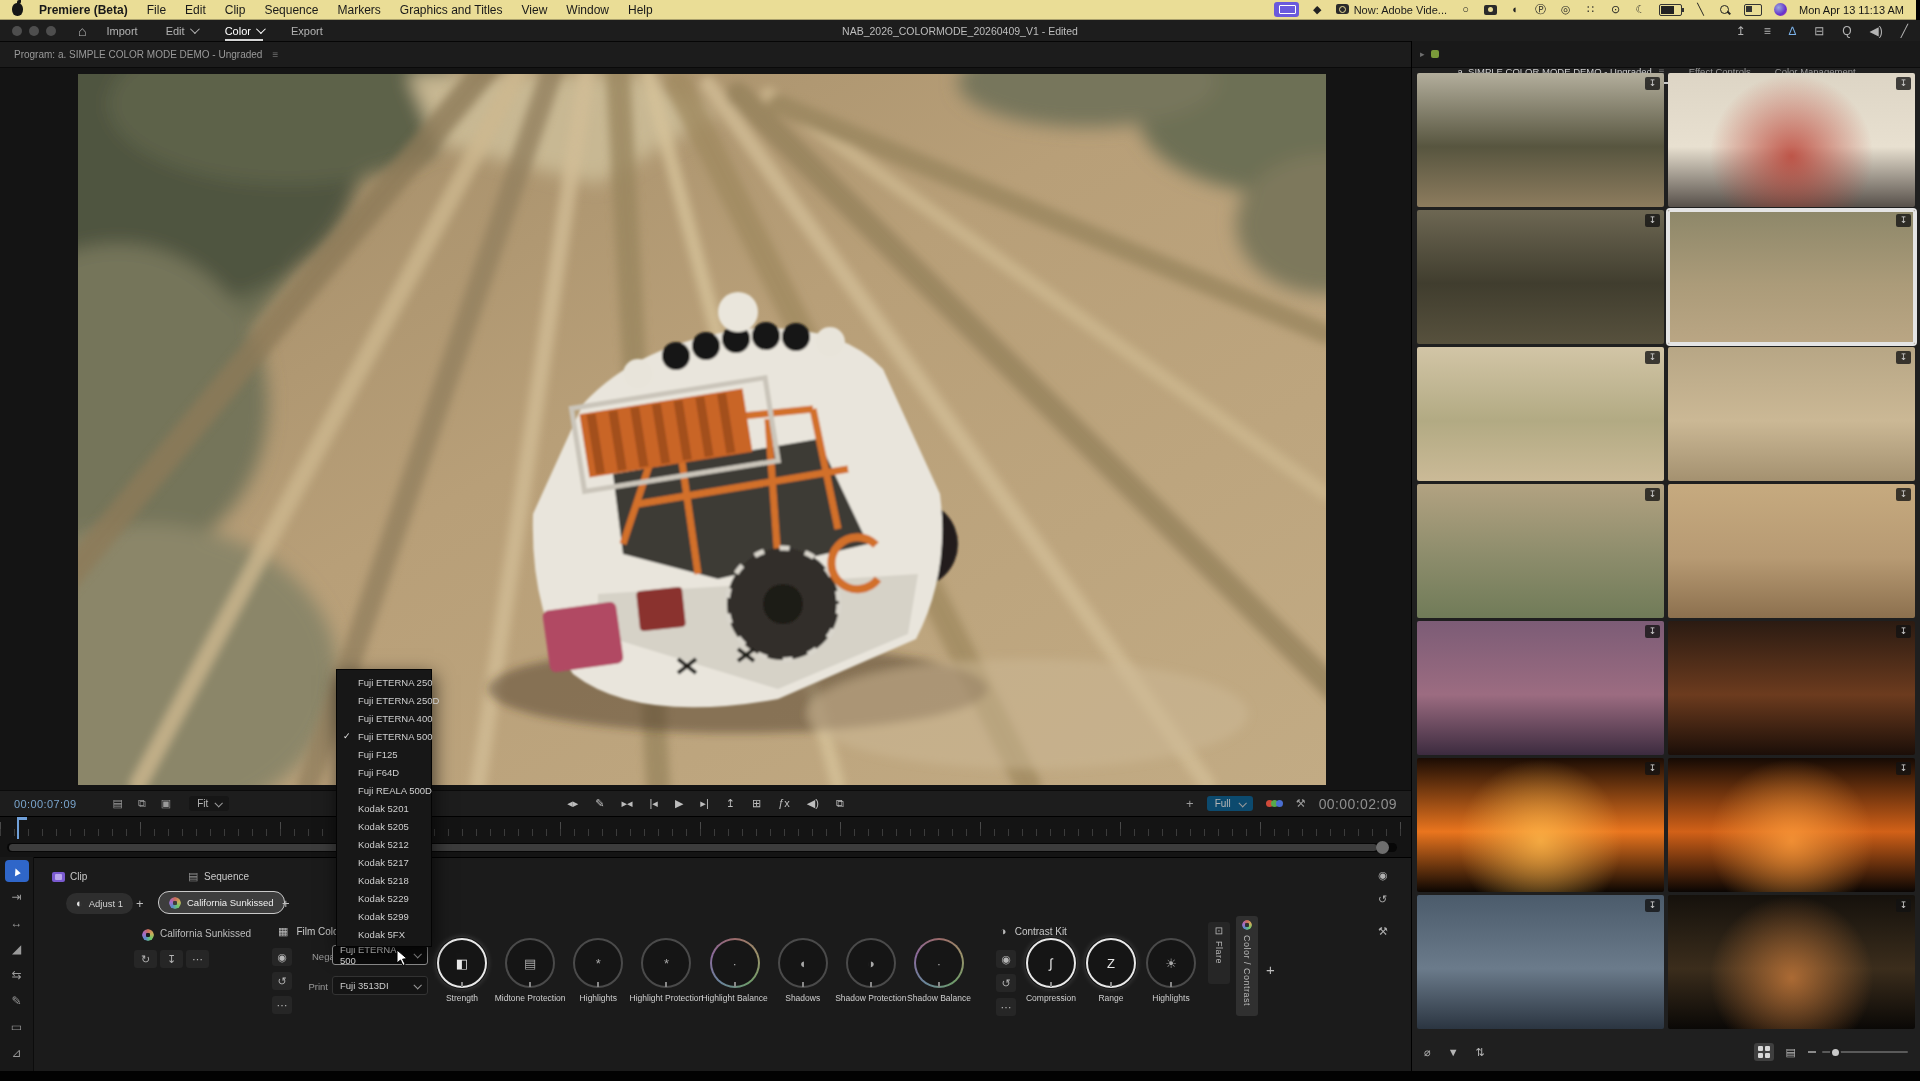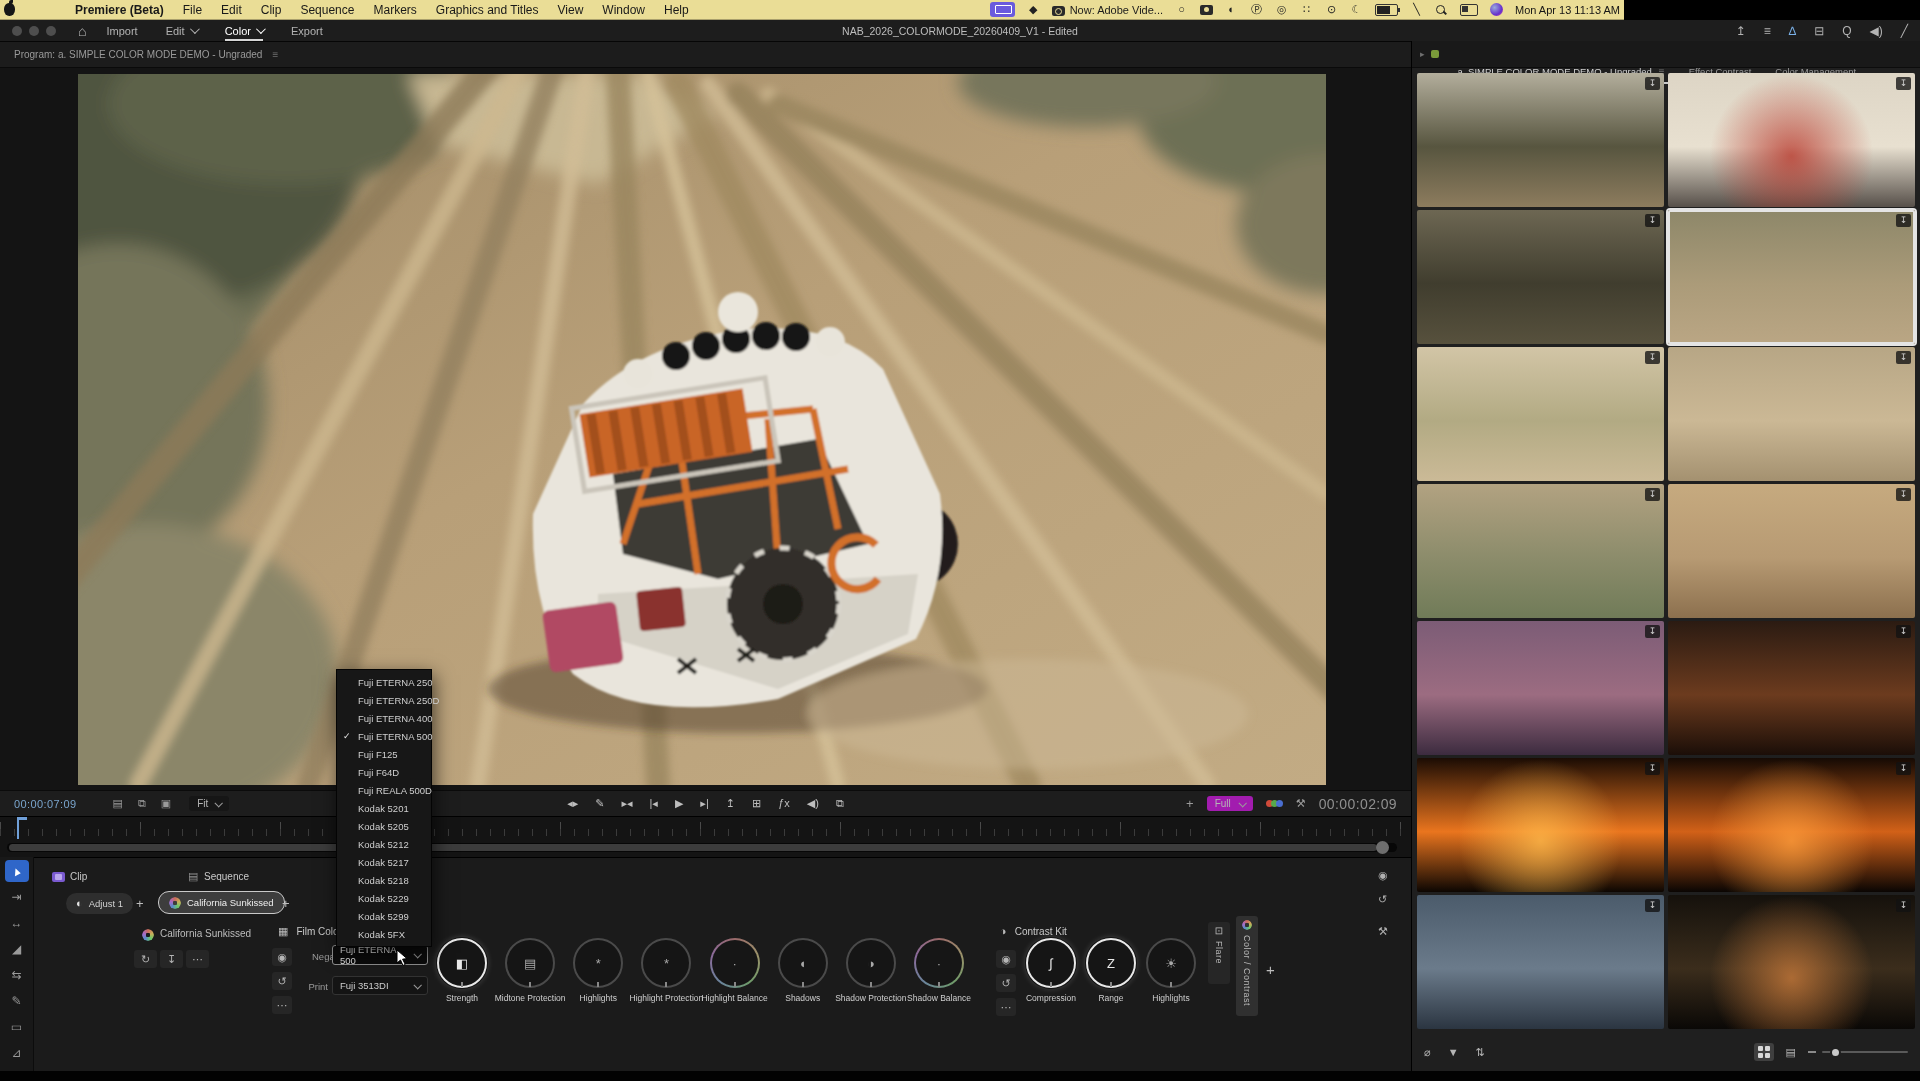--- a/index.html
+++ b/index.html
@@ -1,44 +1,44 @@
 <!DOCTYPE html>
 <html><head>
 <meta charset="utf-8">
 <style>
   html,body{margin:0;padding:0;background:#000;}
   .screen{position:relative;width:1920px;height:1081px;background:#000;overflow:hidden;
           font-family:"Liberation Sans",sans-serif;-webkit-font-smoothing:antialiased;}
   .abs{position:absolute;}
 
   
-  .menubar{position:absolute;left:0;top:0;width:1624px;height:20px;background:#eadd96;
-           display:flex;align-items:center;padding:0 4px;box-sizing:border-box;
-           font-size:12px;color:#191919;border-bottom:1px solid rgba(0,0,0,.28);gap:44px;}
+  .menubar{position:absolute;left:0;top:0;width:1916px;height:20px;background:#eadd96;
+           display:flex;align-items:center;padding:0 12px;box-sizing:border-box;
+           font-size:12px;color:#191919;border-bottom:1px solid rgba(0,0,0,.28);}
   .apple{width:11px;height:13px;background:#161616;border-radius:45% 45% 48% 48%;margin-right:16px;position:relative;}
   .apple::before{content:"";position:absolute;right:2px;top:-3px;width:4px;height:4px;background:#161616;border-radius:50% 0;}
   .menu-items{display:flex;gap:19px;}
   .menu-item{white-space:nowrap;cursor:default;}
   .menu-item.bold{font-weight:bold;}
   .menubar-right{margin-left:auto;display:flex;align-items:center;gap:12px;font-size:11px;}
   .mb-ic{display:inline-flex;align-items:center;justify-content:center;min-width:13px;height:14px;color:#222;font-size:11px;line-height:1;}
   .mb-ic.k-purple{width:25px;height:15px;background:#6a5add;border-radius:3px;position:relative;}
   .mb-ic.k-purple::before{content:"";position:absolute;left:5px;top:3px;width:15px;height:7px;border:1.5px solid #fff;border-radius:1px;}
   .mb-ic.k-cam{width:13px;height:10px;background:#2a2a2a;border-radius:2px;position:relative;}
   .mb-ic.k-cam::before{content:"";position:absolute;left:4px;top:2px;width:5px;height:5px;background:#eadd96;border-radius:50%;}
   .mb-ic.k-battery{width:21px;height:10px;border:1px solid #333;border-radius:2px;position:relative;background:transparent;}
   .mb-ic.k-battery::before{content:"";position:absolute;left:1px;top:1px;bottom:1px;width:13px;background:#222;}
   .mb-ic.k-battery::after{content:"";position:absolute;right:-3px;top:3px;width:2px;height:4px;background:#333;}
   .mb-ic.k-magnifier{position:relative;width:12px;height:12px;}
   .mb-ic.k-magnifier::before{content:"";position:absolute;left:1px;top:1px;width:7px;height:7px;border:1.5px solid #222;border-radius:50%;}
   .mb-ic.k-magnifier::after{content:"";position:absolute;left:8px;top:8px;width:4px;height:1.5px;background:#222;transform:rotate(45deg);}
   .mb-ic.k-toggle{width:16px;height:10px;border:1px solid #333;border-radius:2px;position:relative;}
   .mb-ic.k-toggle::before{content:"";position:absolute;left:1px;top:1px;width:6px;height:6px;background:#333;}
   .mb-ic.k-siri{width:13px;height:13px;border-radius:50%;background:radial-gradient(circle at 35% 35%,#9ad,#63c 60%,#c4a);}
-  .np{display:flex;align-items:flex-end;gap:5px;}
+  .np{display:flex;align-items:flex-start;gap:5px;}
   .np-cam{width:13px;height:10px;background:#2a2a2a;border-radius:2px 3px 3px 2px;position:relative;}
   .np-cam::before{content:"";position:absolute;left:3px;top:2px;width:5px;height:5px;border:1px solid #eadd96;border-radius:50%;}
   .np-text{color:#1b1b1b;}
   .clock{white-space:nowrap;color:#151515;}
 
   
   .app-toolbar{position:absolute;left:0;top:20px;width:1920px;height:22px;background:#1d1d1d;
                display:flex;align-items:center;padding:0 12px;box-sizing:border-box;border-bottom:1px solid #060606;}
   .traffic{display:flex;gap:7px;margin-right:22px;}
   .tl-dot{width:10px;height:10px;border-radius:50%;background:#4e4e4e;}
@@ -67,21 +67,21 @@
   .transport{position:absolute;left:0;top:790px;width:1411px;height:26px;background:#1d1d1d;border-top:1px solid #0b0b0b;
              display:flex;align-items:center;font-size:10px;box-sizing:border-box;}
   .tc-left{color:#7aa5cd;margin-left:14px;font-size:11px;letter-spacing:.4px;}
   .t-left-icons{display:flex;gap:15px;margin-left:36px;color:#9a9a9a;align-items:center;}
   .t-ic{line-height:1;font-size:11px;cursor:default;}
   .fit-dd{display:flex;align-items:center;gap:7px;margin-left:18px;background:#161616;border-radius:3px;
           padding:2px 8px;color:#b5b5b5;}
   .fit-dd .chev, .res-dd .chev, .dd-chev{display:inline-block;width:5px;height:5px;border-right:1.3px solid #9a9a9a;border-bottom:1.3px solid #9a9a9a;transform:rotate(45deg) translateY(-1px);}
   .t-center{position:absolute;left:50%;transform:translateX(-50%);display:flex;gap:17px;color:#bdbdbd;align-items:center;}
   .t-right{margin-left:auto;display:flex;align-items:center;gap:13px;margin-right:14px;color:#9a9a9a;}
-  .res-dd{display:flex;align-items:center;gap:8px;background:#a21caf;border-radius:3px;padding:2px 8px;color:#b5b5b5;}
+  .res-dd{display:flex;align-items:center;gap:8px;background:#0c4a6e;border-radius:3px;padding:2px 8px;color:#b5b5b5;}
   .rgb-dots{display:flex;}
   .rgb-dots i{width:7px;height:7px;border-radius:50%;display:block;}
   .rgb-dots i:nth-child(1){background:#d04a3a;}
   .rgb-dots i:nth-child(2){background:#58a84a;margin-left:-2px;}
   .rgb-dots i:nth-child(3){background:#4a6ed0;margin-left:-2px;}
   .tc-right{color:#8f8f8f;font-size:14px;letter-spacing:.4px;}
 
   
   .timeline{position:absolute;left:0;top:816px;width:1411px;height:41px;background:#141414;border-top:1px solid #000;}
   .ruler{position:absolute;left:0;top:3px;width:100%;height:16px;
@@ -648,21 +648,21 @@
   <div class="rp">
     <div class="rp-tabs">
       <span class="rp-caret">▸</span>
       <span class="green-dot"></span>
       <div style="display:flex;height:100%;margin-top:34px;">
         <span class="rp-tab active">
             <span>a. SIMPLE COLOR MODE DEMO - Ungraded</span>
             <span class="burger">≡</span>
           </span>
           <span class="rp-tab">
-            <span>Effect Contrast</span>
+            <span>Effect Controls</span>
 
           </span>
           <span class="rp-tab">
             <span>Color Management</span>
 
           </span>
       </div>
     </div>
     <div class="thumb-grid">
       <div class="thumb" style="background: linear-gradient(rgb(179, 174, 156), rgb(87, 85, 63) 55%, rgb(141, 124, 94));">

